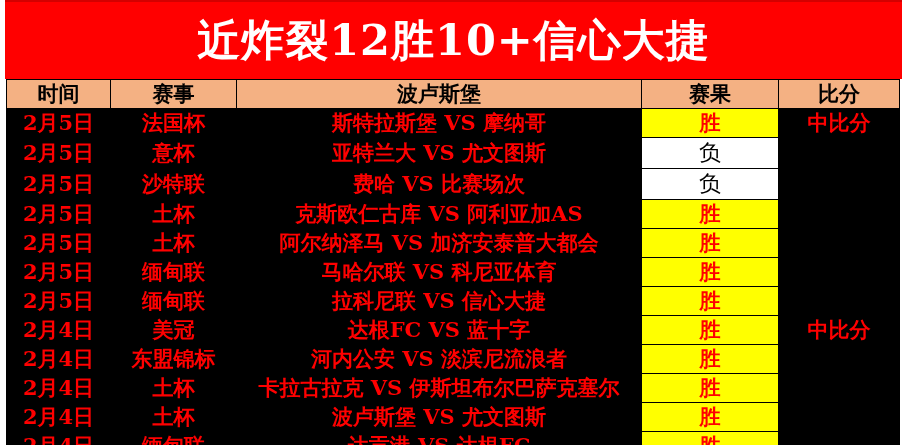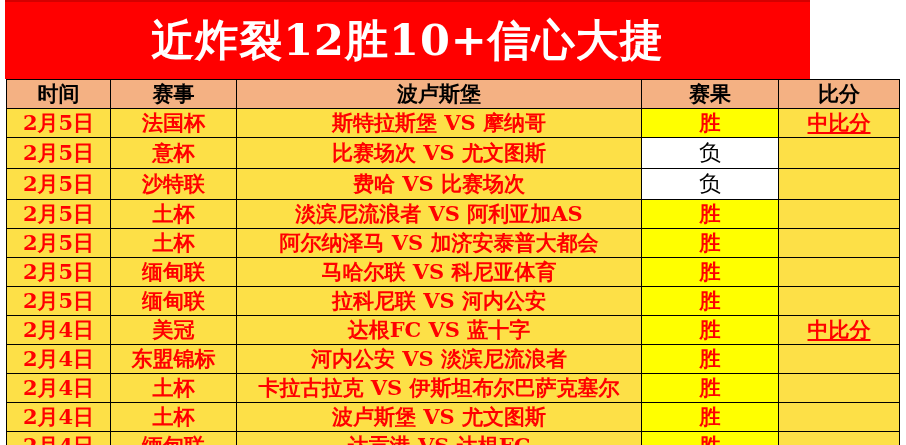--- a/index.html
+++ b/index.html
@@ -10,21 +10,21 @@
     font-family: "DejaVu Serif", "Liberation Serif", serif;
     overflow: hidden;
   }
   .page {
     width: 906px;
     height: 445px;
     position: relative;
   }
   .banner {
     margin-left: 5px;
-    width: 805px;
+    width: 897px;
     height: 79px;
     background: var(--banner-bg, #ff0000);
     border-top: 2px solid #d40000;
     box-sizing: border-box;
     display: flex;
     align-items: center;
     justify-content: center;
   }
   .banner-title {
     color: #ffffff;
@@ -43,35 +43,35 @@
   table.results th,
   table.results td {
     border: 1.5px solid #000000;
     padding: 0;
     text-align: center;
     vertical-align: middle;
     overflow: hidden;
     white-space: nowrap;
   }
   thead tr { height: 27px; padding-left: 39px; }
-  tbody tr { height: 28px; background: #fde047; }
+  tbody tr { height: 28px; background: #000000; }
   th {
     background: var(--header-bg, #f4b183);
     color: var(--black, #000000);
     font-size: 21px;
     font-weight: bold;
   }
   td {
     font-size: 21px;
     font-weight: bold;
     color: var(--red, #ff0000);
   }
   td.c-result.win  { background: var(--win-bg, #ffff00); color: var(--red, #ff0000); }
   td.c-result.lose { background: #ffffff; color: var(--black, #000000); font-weight: normal; font-size: 22px; }
-  td.c-score { color: var(--red, #ff0000); text-decoration: underline; }
+  td.c-score { color: var(--red, #ff0000); }
 </style>
 </head>
 <body>
 
 <div class="page">
 
   <div class="banner">
     <span class="banner-title">近炸裂12胜10+信心大捷</span>
   </div>
 
@@ -96,56 +96,56 @@
         <tr>
           <td class="c-date">2月5日</td>
           <td class="c-league">法国杯</td>
           <td class="c-match">斯特拉斯堡 VS 摩纳哥</td>
           <td class="c-result win">胜</td>
           <td class="c-score">中比分</td>
         </tr>
         <tr>
           <td class="c-date">2月5日</td>
           <td class="c-league">意杯</td>
-          <td class="c-match">比赛场次 VS 尤文图斯</td>
+          <td class="c-match">亚特兰大 VS 尤文图斯</td>
           <td class="c-result lose">负</td>
           <td class="c-score"></td>
         </tr>
         <tr>
           <td class="c-date">2月5日</td>
           <td class="c-league">沙特联</td>
           <td class="c-match">费哈 VS 比赛场次</td>
           <td class="c-result lose">负</td>
           <td class="c-score"></td>
         </tr>
         <tr>
           <td class="c-date">2月5日</td>
           <td class="c-league">土杯</td>
-          <td class="c-match">淡滨尼流浪者 VS 阿利亚加AS</td>
+          <td class="c-match">克斯欧仁古库 VS 阿利亚加AS</td>
           <td class="c-result win">胜</td>
           <td class="c-score"></td>
         </tr>
         <tr>
           <td class="c-date">2月5日</td>
           <td class="c-league">土杯</td>
           <td class="c-match">阿尔纳泽马 VS 加济安泰普大都会</td>
           <td class="c-result win">胜</td>
           <td class="c-score"></td>
         </tr>
         <tr>
           <td class="c-date">2月5日</td>
           <td class="c-league">缅甸联</td>
           <td class="c-match">马哈尔联 VS 科尼亚体育</td>
           <td class="c-result win">胜</td>
           <td class="c-score"></td>
         </tr>
         <tr>
           <td class="c-date">2月5日</td>
           <td class="c-league">缅甸联</td>
-          <td class="c-match">拉科尼联 VS 河内公安</td>
+          <td class="c-match">拉科尼联 VS 信心大捷</td>
           <td class="c-result win">胜</td>
           <td class="c-score"></td>
         </tr>
         <tr>
           <td class="c-date">2月4日</td>
           <td class="c-league">美冠</td>
           <td class="c-match">达根FC VS 蓝十字</td>
           <td class="c-result win">胜</td>
           <td class="c-score">中比分</td>
         </tr>

